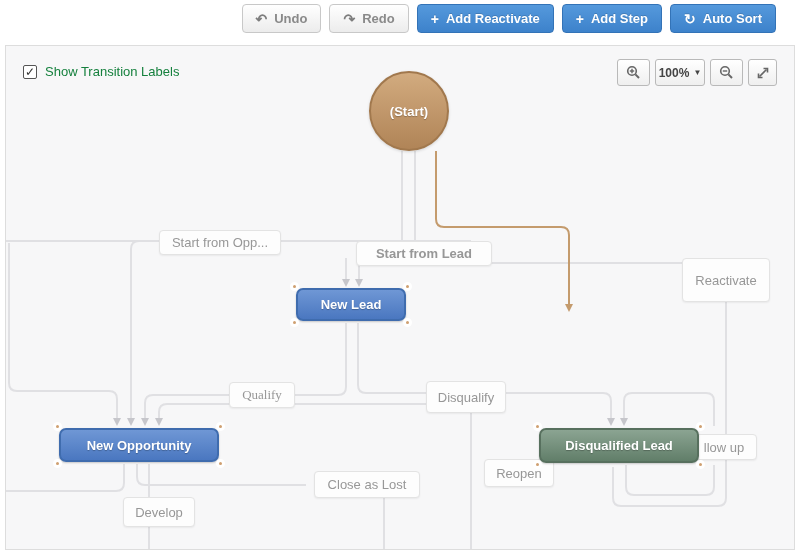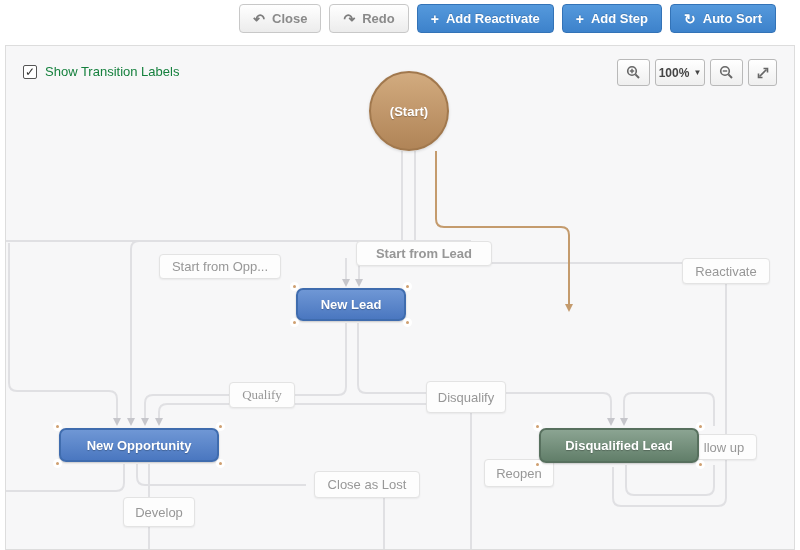--- a/index.html
+++ b/index.html
@@ -37,23 +37,23 @@
           cursor:pointer; font-size:12px; }
   .zbtn.sq { width:33px; }
   .zbtn.pct { width:50px; gap:4px; color:#444; font-weight:bold; }
   .zbtn.exp { width:29px; }
   .caret { font-size:8px; color:#444; }
 
   
   .tlabel { position:absolute; background:#fdfdfd; border:1px solid #e3e3e3; border-radius:4px;
             color:#979797; font-size:13px; display:flex; align-items:center; justify-content:center;
             box-shadow:0 1px 2px rgba(0,0,0,.06); z-index:2; cursor:pointer; white-space:nowrap; }
-  .lb-startopp   { left:153px; top:184px; width:122px; height:25px;margin-top:24px; }
+  .lb-startopp   { left:153px; top:184px; width:122px; height:25px; }
   .lb-startlead  { left:350px; top:195px; width:136px; height:25px;font-weight:bold; }
-  .lb-reactivate { left:676px; top:212px; width:88px;  height:26px; }
+  .lb-reactivate { left:676px; top:212px; width:88px;  height:44px; }
   .lb-qualify    { left:223px; top:336px; width:66px;  height:26px;font-family:Liberation Serif, serif; }
   .lb-disqualify { left:420px; top:335px; width:80px;  height:32px; }
   .lb-closelost  { left:308px; top:425px; width:106px; height:27px; }
   .lb-reopen     { left:430px; top:413px; width:70px;  height:28px;margin-left:48px; }
   .lb-develop    { left:117px; top:451px; width:72px;  height:30px; }
   .lb-followup   { left:685px; top:388px; width:66px;  height:26px; z-index:2; }
 
   
   .node { position:absolute; color:#fff; font-weight:bold; font-size:13px;
           display:flex; align-items:center; justify-content:center; z-index:3; cursor:pointer;
@@ -73,21 +73,21 @@
   .h-bl { left:-8px; bottom:-8px; } .h-br { right:-8px; bottom:-8px; }
 </style>
 </head>
 <body>
 
 <div class="page">
 
   <div class="toolbar">
     <button class="btn btn-light">
       <span class="ico">↶</span>
-      <span>Close</span>
+      <span>Undo</span>
     </button>
     <button class="btn btn-light">
       <span class="ico">↷</span>
       <span>Redo</span>
     </button>
     <button class="btn btn-blue">
       <span class="ico">+</span>
       <span>Add Reactivate</span>
     </button>
     <button class="btn btn-blue">

